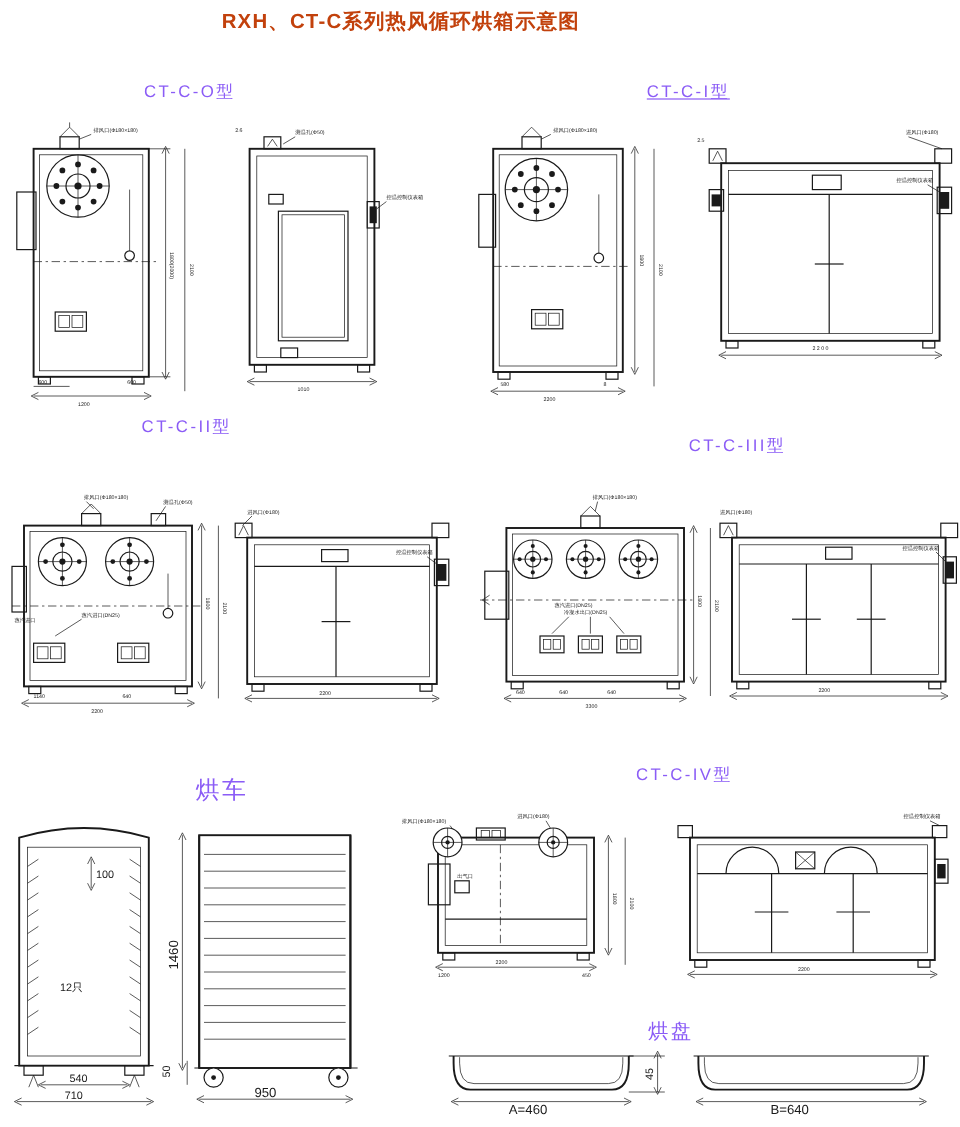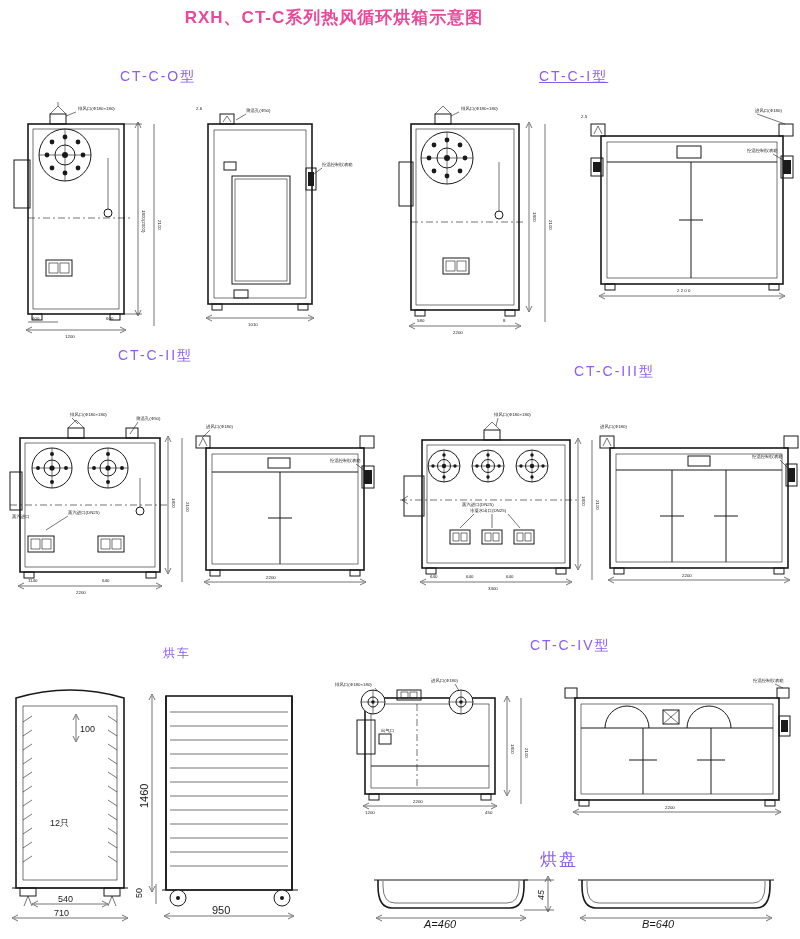--- a/index.html
+++ b/index.html
@@ -10,21 +10,21 @@
     color:#111;
     position:relative;
     overflow:hidden;
   }
   .page{position:relative;width:800px;height:939px;}
 
   .title{
     position:absolute;top:6px;left:0;width:668px;
     text-align:center;
     font-size:17px;font-weight:bold;letter-spacing:1px;
-    color:#ec4899;
+    color:#c2410c;
   }
 
   .sec-title{
     position:absolute;
     font-size:14px;
     letter-spacing:2px;
     color:#8b5cf6;
     white-space:nowrap;
   }
 
@@ -400,21 +400,21 @@
       <line class="thin" x1="380" y1="60" x2="388" y2="68"></line>
       <rect class="ln" x="214" y="168" width="10" height="6"></rect>
       <rect class="ln" x="374" y="168" width="10" height="6"></rect>
       <line class="thin" x1="210" y1="180" x2="388" y2="180"></line>
       <path class="thin" d="M214 177 L208 180 L214 183"></path>
       <path class="thin" d="M384 177 L390 180 L384 183"></path>
       <text class="lbl" x="282" y="177">2200</text>
     </svg>
   </div>
 
-  <div class="sec-title" style="top:645px;left:163px;font-size:12px;">烘车</div>
+  <div class="sec-title" style="top:645px;left:163px;font-size:20px;">烘车</div>
 
   <div class="fig" style="top:678px;left:6px;text-align:right;">
     <svg width="330" height="250" viewBox="0 0 330 250">
 
       <path class="ln2" d="M10 20 L10 210 L118 210 L118 20 Q64 4 10 20 Z"></path>
       <rect class="thin" x="17" y="28" width="94" height="174"></rect>
 
       <g class="thin">
         <path d="M17 44 L26 38 M17 58 L26 52 M17 72 L26 66 M17 86 L26 80 M17 100 L26 94 M17 114 L26 108 M17 128 L26 122 M17 142 L26 136 M17 156 L26 150 M17 170 L26 164 M17 184 L26 178"></path>
         <path d="M111 44 L102 38 M111 58 L102 52 M111 72 L102 66 M111 86 L102 80 M111 100 L102 94 M111 114 L102 108 M111 128 L102 122 M111 142 L102 136 M111 156 L102 150 M111 170 L102 164 M111 184 L102 178"></path>
@@ -552,21 +552,21 @@
       <rect class="ln" x="430" y="128" width="10" height="6"></rect>
       <line class="thin" x1="240" y1="140" x2="444" y2="140"></line>
       <path class="thin" d="M244 137 L238 140 L244 143"></path>
       <path class="thin" d="M440 137 L446 140 L440 143"></path>
       <text class="lbl" x="330" y="137">2200</text>
     </svg>
   </div>
 
   <div class="sec-title" style="top:848px;left:540px;font-size:17px;">烘盘</div>
 
-  <div class="fig" style="top:872px;left:370px;font-style:italic;">
+  <div class="fig" style="top:872px;left:370px;">
     <svg width="420" height="62" viewBox="0 0 420 62">
 
       <path class="ln2" d="M8 8 L8 14 Q8 36 22 36 L140 36 Q154 36 154 14 L154 8"></path>
       <path class="thin" d="M13 9 L13 14 Q13 31 25 31 L137 31 Q149 31 149 14 L149 9"></path>
       <line class="ln" x1="4" y1="8" x2="158" y2="8"></line>
 
       <line class="thin" x1="8" y1="46" x2="154" y2="46"></line>
       <path class="thin" d="M12 43 L6 46 L12 49"></path>
       <path class="thin" d="M150 43 L156 46 L150 49"></path>
       <text class="lblbig" x="54" y="56">A=460</text>

